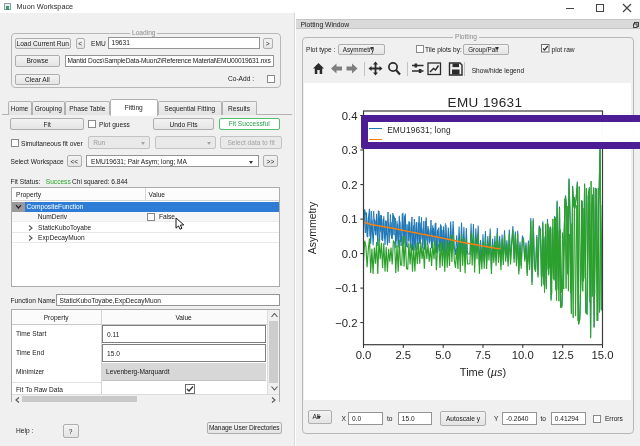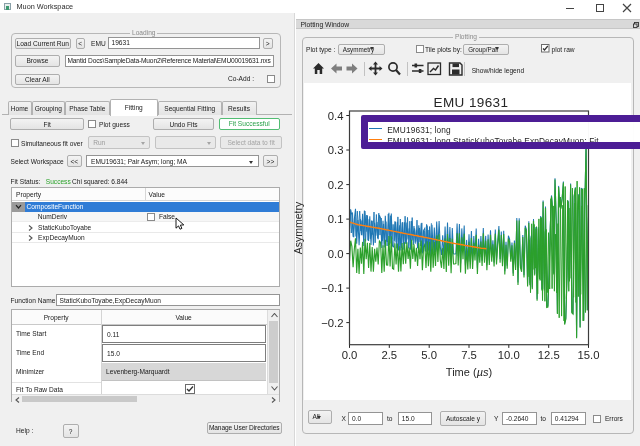--- a/index.html
+++ b/index.html
@@ -221,21 +221,21 @@
   <g transform="translate(5.5,0)">
   <path d="M132,2 L142.5,2 L144.5,4 L144.5,14 L132,14 Z" fill="none" stroke="#2b2b2b" stroke-width="1.4"></path>
   <rect x="135" y="2.5" width="6.5" height="3.6" fill="#2b2b2b"></rect>
   <rect x="134.5" y="8.5" width="7.5" height="5" fill="#2b2b2b"></rect>
   </g>
   <line x1="152.5" y1="1" x2="152.5" y2="15" stroke="#c2c2c2"></line>
 </svg>
 <div class="txt" style="left:471.7px;top:66.5px;font-size:6.6px;">Show/hide legend</div>
 
 <div class="abs" style="left:303.5px;top:83.3px;width:327.5px;height:316.4px;background:#fff;"></div>
-<div class="abs" style="left:287px;top:83.3px;"><svg id="plotsvg" width="328" height="317" viewBox="0 0 328 317" font-family="Liberation Sans, sans-serif">
+<div class="abs" style="left:301px;top:83.3px;"><svg id="plotsvg" width="328" height="317" viewBox="0 0 328 317" font-family="Liberation Sans, sans-serif">
 <text x="184" y="24" text-anchor="middle" font-size="13.5" letter-spacing="0.4" fill="#262626">EMU 19631</text>
 <line x1="59.3" y1="32.5" x2="62.5" y2="32.5" stroke="#262626" stroke-width="1"></line>
         <text x="56.5" y="36.5" text-anchor="end" font-size="11.3" fill="#262626">0.4</text>
         <line x1="59.3" y1="67.0" x2="62.5" y2="67.0" stroke="#262626" stroke-width="1"></line>
         <text x="56.5" y="71.0" text-anchor="end" font-size="11.3" fill="#262626">0.3</text>
         <line x1="59.3" y1="101.6" x2="62.5" y2="101.6" stroke="#262626" stroke-width="1"></line>
         <text x="56.5" y="105.6" text-anchor="end" font-size="11.3" fill="#262626">0.2</text>
         <line x1="59.3" y1="136.1" x2="62.5" y2="136.1" stroke="#262626" stroke-width="1"></line>
         <text x="56.5" y="140.1" text-anchor="end" font-size="11.3" fill="#262626">0.1</text>
         <line x1="59.3" y1="170.6" x2="62.5" y2="170.6" stroke="#262626" stroke-width="1"></line>
@@ -270,21 +270,20 @@
 <clipPath id="axclip">
           <rect x="62.5" y="28.0" width="239.0" height="233.7"></rect>
         </clipPath>
 <rect x="62.5" y="28.0" width="239.0" height="233.7" fill="none" stroke="#3c3c3c" stroke-width="1.2"></rect>
 </svg></div>
 
 <div class="abs" style="left:360.7px;top:114.5px;width:291px;height:34.5px;background:rgba(255,255,255,0.97);border:7px solid #4c1d95;border-radius:2px;overflow:hidden;">
   <div class="abs" style="left:1.5px;top:6px;width:13px;height:1.6px;background:#1f77b4;"></div>
   <div class="txt" style="left:19.5px;top:3px;font-size:8.3px;letter-spacing:0.12px;color:#262626;">EMU19631; long</div>
   <div class="abs" style="left:1.5px;top:17px;width:13px;height:1.6px;background:#ff7f0e;"></div>
-  <div class="txt" style="left:19.5px;top:14px;font-size:8.3px;letter-spacing:0.12px;color:#262626;">EMU19631; long StaticKuboToyabe,ExpDecayMuon: Fit</div>
   <div class="abs" style="left:1.5px;top:27.8px;width:13px;height:1.6px;background:#2ca02c;"></div>
 </div>
 
 <div class="btn" style="left:307.5px;top:410px;width:24.5px;height:14px;line-height:12.5px;text-align:left;padding-left:4px;">All
   <span class="tri-d" style="right:3px;top:5.5px;"></span></div>
 <div class="txt" style="left:341.6px;top:415px;">X</div>
 <div class="field" style="left:348.1px;top:411.5px;width:35px;height:13.5px;line-height:12px;padding-left:3px;">0.0</div>
 <div class="txt" style="left:387px;top:415px;">to</div>
 <div class="field" style="left:397.8px;top:411.5px;width:34px;height:13.5px;line-height:12px;padding-left:3px;">15.0</div>
 <div class="btn" style="left:440px;top:411px;width:46px;height:15px;line-height:13.5px;">Autoscale y</div>

